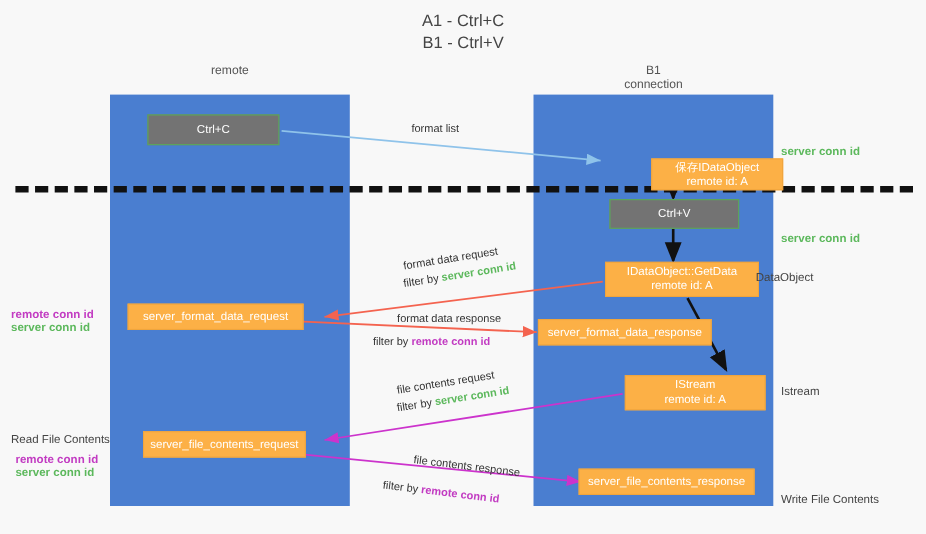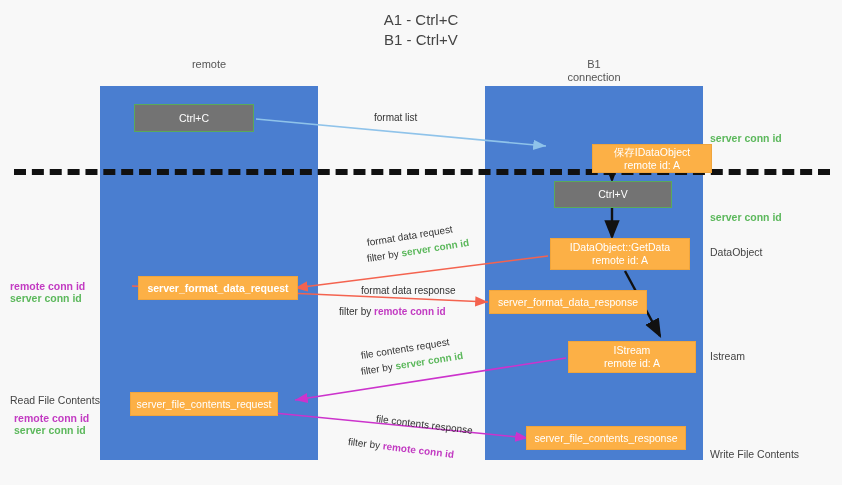--- a/index.html
+++ b/index.html
@@ -132,39 +132,39 @@
   <div class="box orange" style="left:550px;top:238px;width:140px;height:32px;">
     <div>IDataObject::GetData</div>
     <div class="l2">remote id: A</div>
   </div>
 
   <div class="box orange" style="left:568px;top:341px;width:128px;height:32px;">
     <div>IStream</div>
     <div class="l2">remote id: A</div>
   </div>
 
-  <div class="box orange" style="left:138px;top:276px;width:160px;height:24px;font-weight:bold;">
+  <div class="box orange" style="left:116px;top:276px;width:160px;height:24px;">
     <div>server_format_data_request</div>
   </div>
 
   <div class="box orange" style="left:489px;top:290px;width:158px;height:24px;justify-content:center;">
     <div>server_format_data_response</div>
   </div>
 
   <div class="box orange" style="left:130px;top:392px;width:148px;height:24px;">
     <div>server_file_contents_request</div>
   </div>
 
   <div class="box orange" style="left:526px;top:426px;width:160px;height:24px;">
     <div>server_file_contents_response</div>
   </div>
 
   <div class="note green" style="left:710px;top:132px;">server conn id</div>
   <div class="note green" style="left:710px;top:211px;">server conn id</div>
-  <div class="note dark" style="left:699px;top:246px;padding-left:11px;">DataObject</div>
+  <div class="note dark" style="left:676px;top:246px;padding-left:11px;">DataObject</div>
   <div class="note dark" style="left:710px;top:350px;">Istream</div>
   <div class="note dark" style="left:710px;top:432px;margin-top:16px;">Write File Contents</div>
 
   <div class="note magenta" style="left:10px;top:280px;">remote conn id</div>
   <div class="note green" style="left:10px;top:292px;">server conn id</div>
 
   <div class="note dark" style="left:10px;top:394px;">Read File Contents</div>
   <div class="note magenta" style="left:14px;top:412px;">remote conn id</div>
   <div class="note green" style="left:14px;top:424px;">server conn id</div>
 

